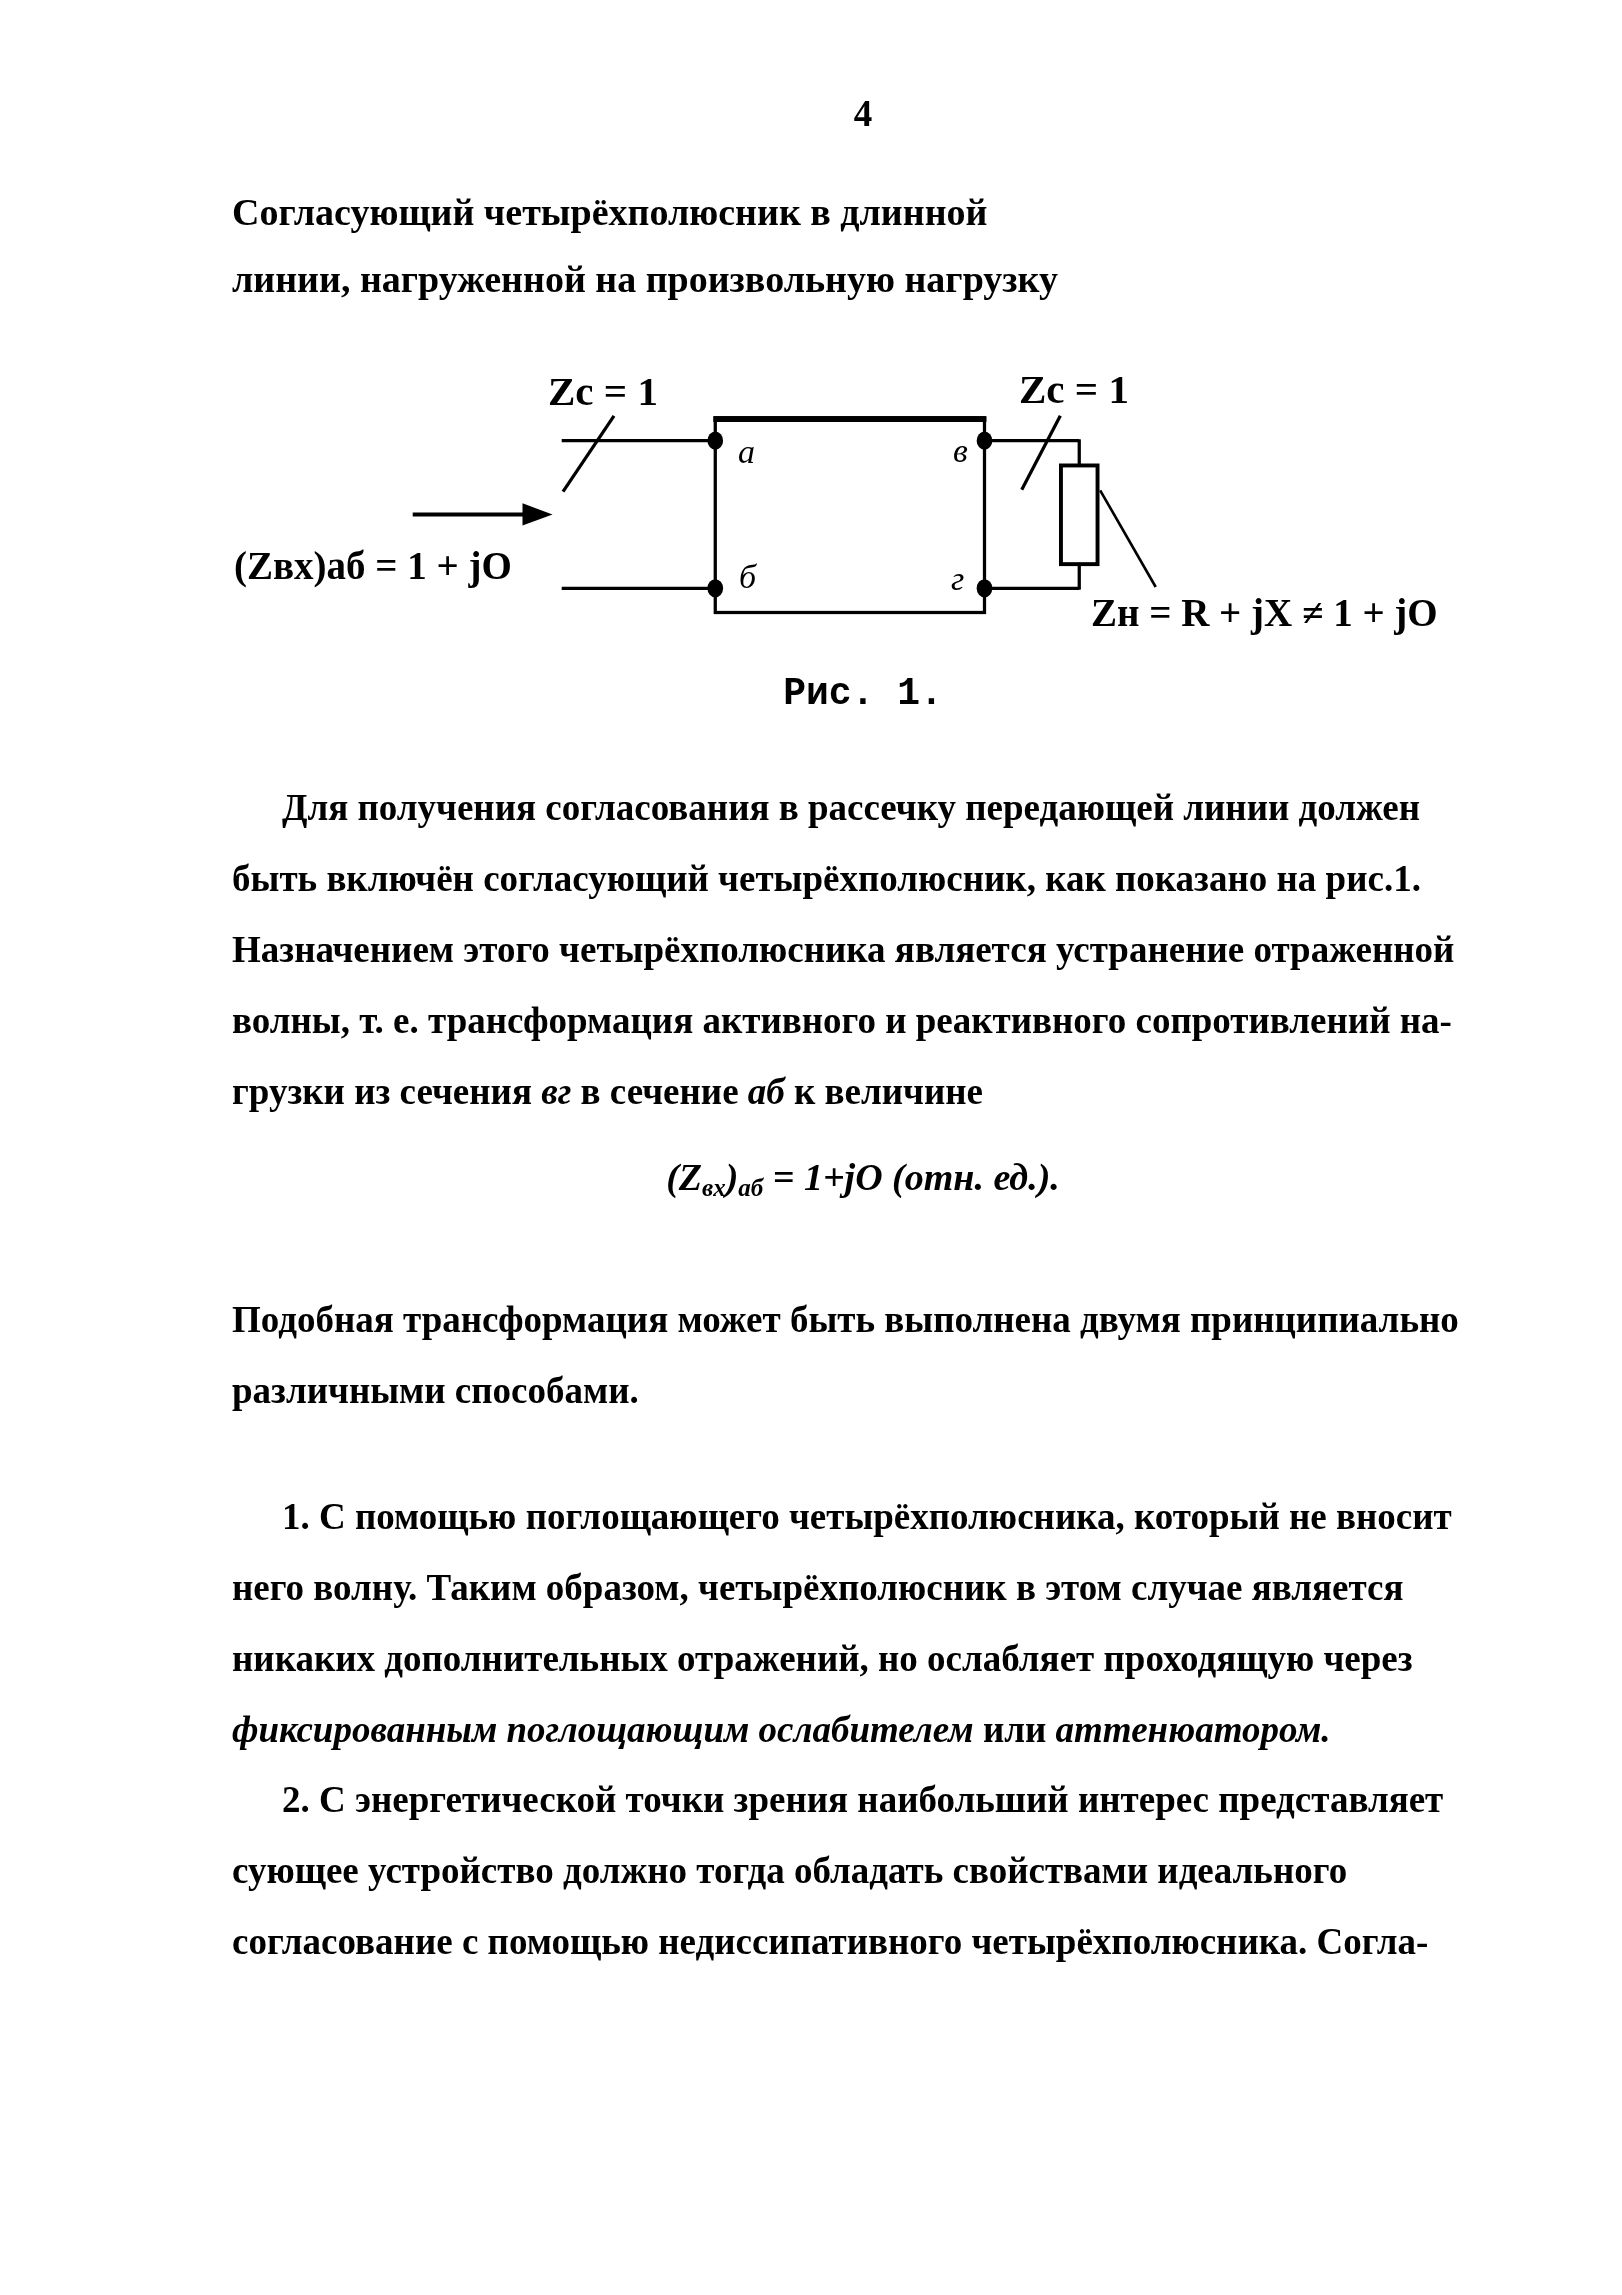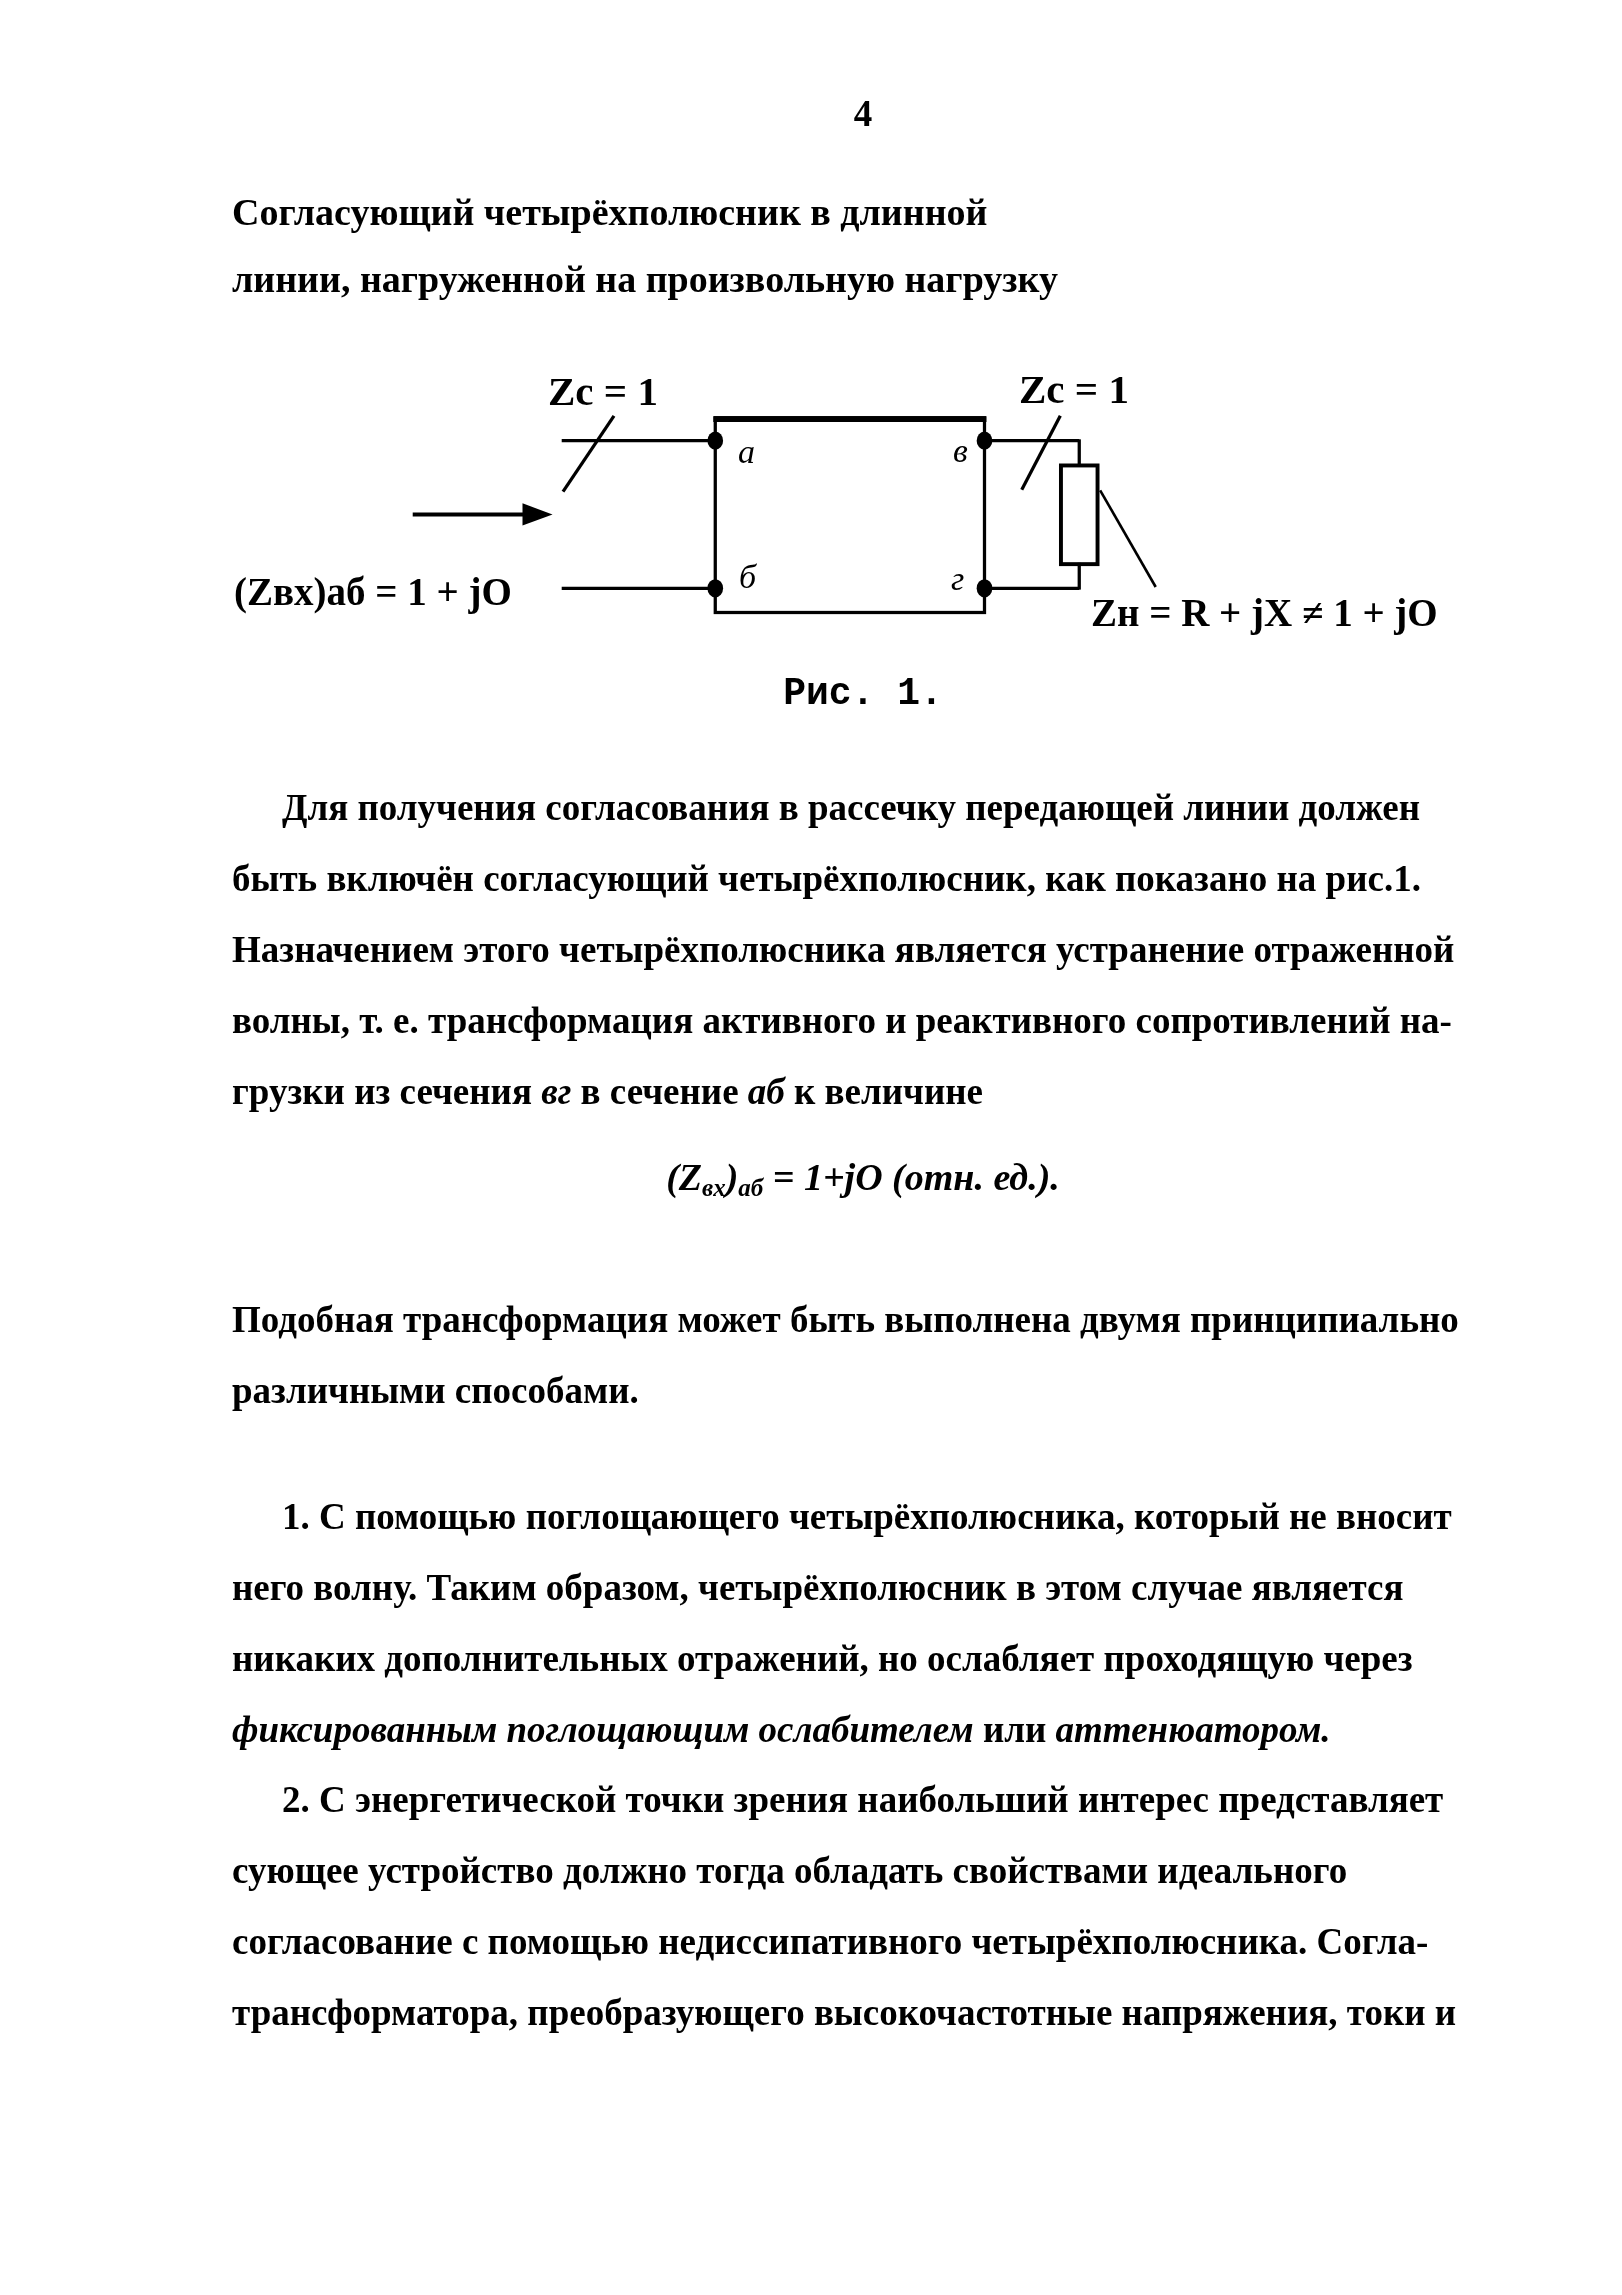--- a/index.html
+++ b/index.html
@@ -14,21 +14,21 @@
   .title-line { white-space:nowrap; }
 
   .fig { top:340px; left:0; width:1622px; height:330px; }
   .fig svg { position:absolute; top:0; left:0; }
   .fig svg line { stroke:#000; }
   .fig svg rect { stroke:#000; }
   .fig svg ellipse, .fig svg polygon { fill:#000; stroke:none; }
   .figlabel { position:absolute; white-space:nowrap; line-height:1; }
   .lbl-zc-left  { left:548px;  top:31px;  font-size:41px; }
   .lbl-zc-right { left:1019px; top:29px;  font-size:41px; }
-  .lbl-zin      { left:234px;  top:206px; font-size:39px;margin-top:26px; }
+  .lbl-zin      { left:234px;  top:206px; font-size:39px; }
   .lbl-zn       { left:1091px; top:253px; font-size:39px; }
   .term { font-style:italic; font-weight:400; font-size:34px; }
   .term-a { left:738px; top:95px; }
   .term-v { left:953px; top:94px; }
   .term-b { left:739px; top:220px; }
   .term-g { left:951px; top:222px; }
 
   .caption { top:675px; left:232px; width:1262px; text-align:center; font-size:38px; line-height:1;font-family:Liberation Mono, monospace; }
 
   .formula { top:1158px; left:232px; width:1262px; text-align:center;
@@ -107,17 +107,16 @@
   <div class="abs para p3">
       <div class="tline ind">1. С помощью поглощающего четырёхполюсника, который не вносит</div>
       <div class="tline">него волну. Таким образом, четырёхполюсник в этом случае является</div>
       <div class="tline">никаких дополнительных отражений, но ослабляет проходящую через</div>
       <div class="tline"><span class="it">фиксированным поглощающим ослабителем</span><span> или </span><span class="it">аттенюатором.</span></div>
     </div>
   <div class="abs para p4">
       <div class="tline ind">2. С энергетической точки зрения наибольший интерес представляет</div>
       <div class="tline">сующее устройство должно тогда обладать свойствами идеального</div>
       <div class="tline">согласование с помощью недиссипативного четырёхполюсника. Согла-</div>
-      <div class="tline">трансформатора, преобразующего высокочастотные напряжения, токи и</div>
     </div>
 
 </div>
 
 
 </body></html>

